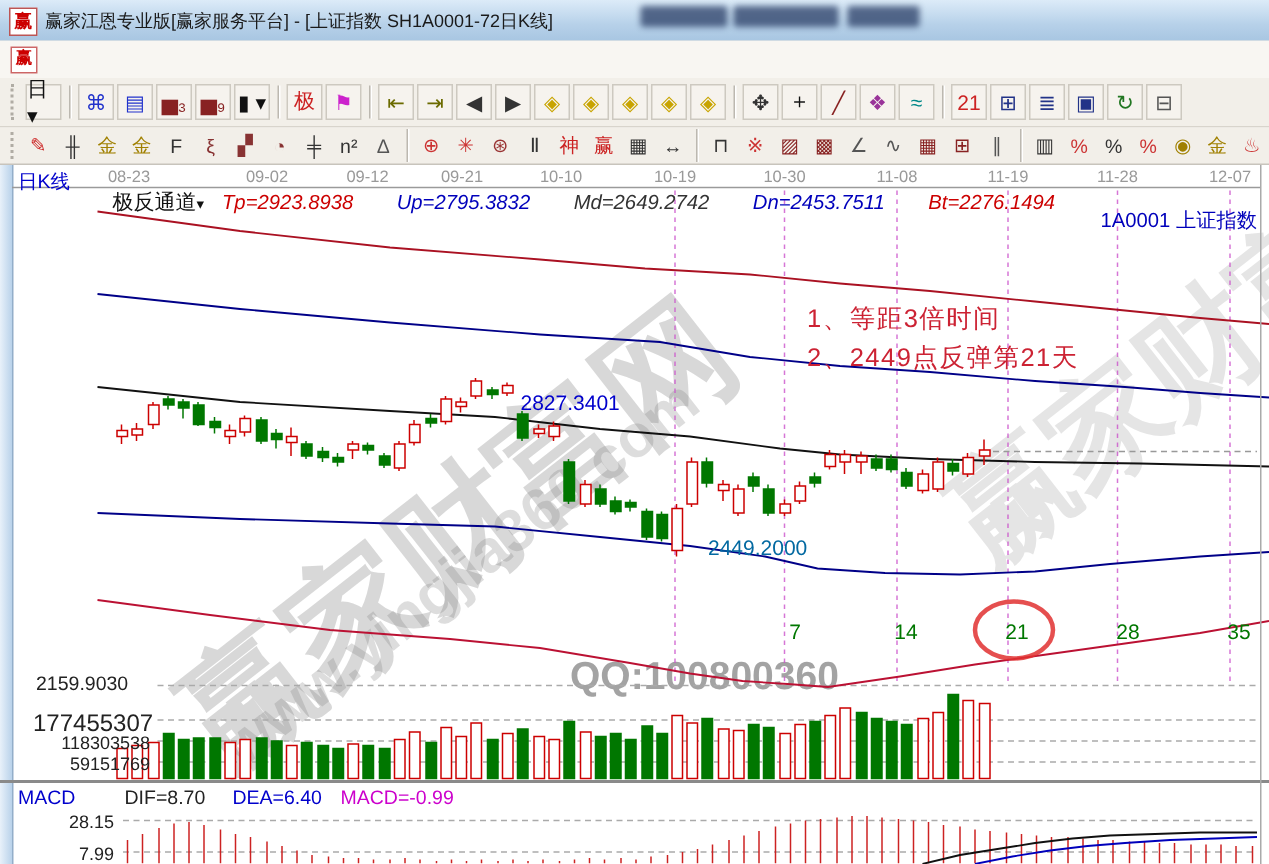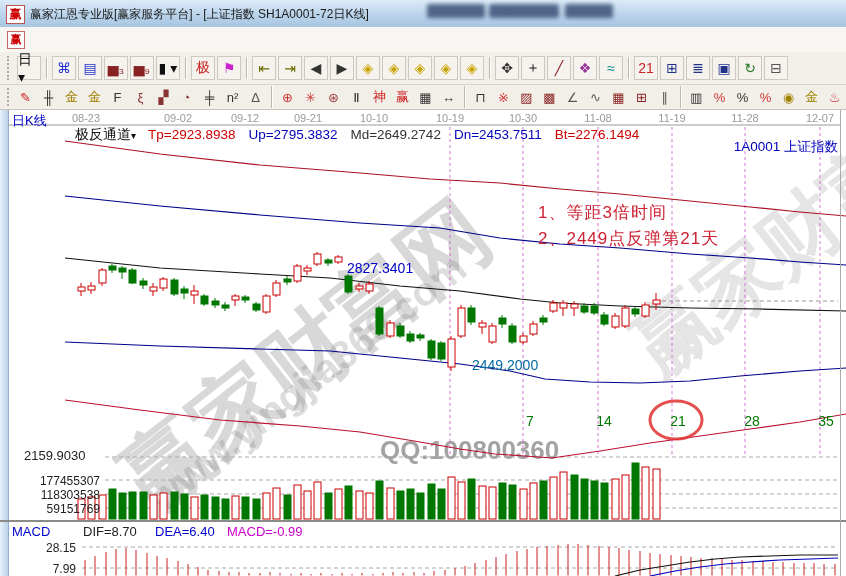--- a/index.html
+++ b/index.html
@@ -416,21 +416,21 @@
         <line x1="824" y1="564" x2="824" y2="575.5" stroke="#cc2222" stroke-width="1"></line>
         <line x1="835" y1="564" x2="835" y2="575.5" stroke="#cc2222" stroke-width="1"></line>
         <polyline points="615,576 640,570 665,566 690,562 715,559 740,557 770,556 800,555 838,555" fill="none" stroke="#111111" stroke-width="1.2"></polyline>
         <polyline points="650,576 675,571 700,567 725,564 750,562 780,560 810,559 838,558" fill="none" stroke="#0000bb" stroke-width="1.2"></polyline>
       </svg>
 
     <div class="clabel" style="left:12px;top:2px;font-size:13px;color:#0000cc;">日K线</div>
     <div class="clabel" style="left:75px;top:16px;font-size:14px;color:#111;">
       <span>极反通道</span><span style="font-size:10px;">▾</span>
     </div>
-    <div id="param-row" style="position:absolute;left:148px;top:17px;display:flex;gap:13px;font-size:13.5px;">
+    <div id="param-row" style="position:absolute;left:148px;top:17px;display:flex;gap:29px;font-size:13.5px;font-style:italic;">
         <span style="color: rgb(204, 0, 0);">Tp=2923.8938</span>
         <span style="color: rgb(0, 0, 187);">Up=2795.3832</span>
         <span style="color: rgb(51, 51, 51);">Md=2649.2742</span>
         <span style="color: rgb(0, 0, 187);">Dn=2453.7511</span>
         <span style="color: rgb(204, 0, 0);">Bt=2276.1494</span>
       </div>
     <div class="clabel" style="right:8px;top:17px;font-size:13.5px;color:#0000bb;margin-top:11px;">1A0001  上证指数</div>
 
     <div id="date-row">
         <div class="clabel" style="left: 68px; top: 2px; font-size: 11px; color: rgb(153, 153, 153); width: 36px; text-align: center;">08-23</div>
@@ -454,21 +454,21 @@
     <div class="clabel" style="left:24px;top:338px;font-size:13px;color:#222;">2159.9030</div>
 
     <div id="tw-row">
         <div class="clabel" style="left: 520px; top: 303px; font-size: 14px; color: rgb(0, 119, 0); width: 20px; text-align: center;">7</div>
         <div class="clabel" style="left: 594px; top: 303px; font-size: 14px; color: rgb(0, 119, 0); width: 20px; text-align: center;">14</div>
         <div class="clabel" style="left: 668px; top: 303px; font-size: 14px; color: rgb(0, 119, 0); width: 20px; text-align: center;">21</div>
         <div class="clabel" style="left: 742px; top: 303px; font-size: 14px; color: rgb(0, 119, 0); width: 20px; text-align: center;">28</div>
         <div class="clabel" style="left: 816px; top: 303px; font-size: 14px; color: rgb(0, 119, 0); width: 20px; text-align: center;">35</div>
       </div>
     <div id="vol-labels">
-        <div class="clabel" style="left: 22px; top: 364px; font-size: 12px; color: rgb(34, 34, 34); width: 78px; text-align: right;">177455307</div>
+        <div class="clabel" style="left: 22px; top: 364px; font-size: 16px; color: rgb(34, 34, 34); width: 78px; text-align: right;">177455307</div>
         <div class="clabel" style="left: 22px; top: 378px; font-size: 12px; color: rgb(34, 34, 34); width: 78px; text-align: right;">118303538</div>
         <div class="clabel" style="left: 22px; top: 392px; font-size: 12px; color: rgb(34, 34, 34); width: 78px; text-align: right;">59151769</div>
       </div>
     <div id="macd-row">
         <div class="clabel" style="left: 12px; top: 414px; font-size: 13px; color: rgb(0, 0, 204);">MACD</div>
         <div class="clabel" style="left: 83px; top: 414px; font-size: 13px; color: rgb(34, 34, 34);">DIF=8.70</div>
         <div class="clabel" style="left: 155px; top: 414px; font-size: 13px; color: rgb(0, 0, 204);">DEA=6.40</div>
         <div class="clabel" style="left: 227px; top: 414px; font-size: 13px; color: rgb(204, 0, 204);">MACD=-0.99</div>
       </div>
     <div id="macd-scale">

